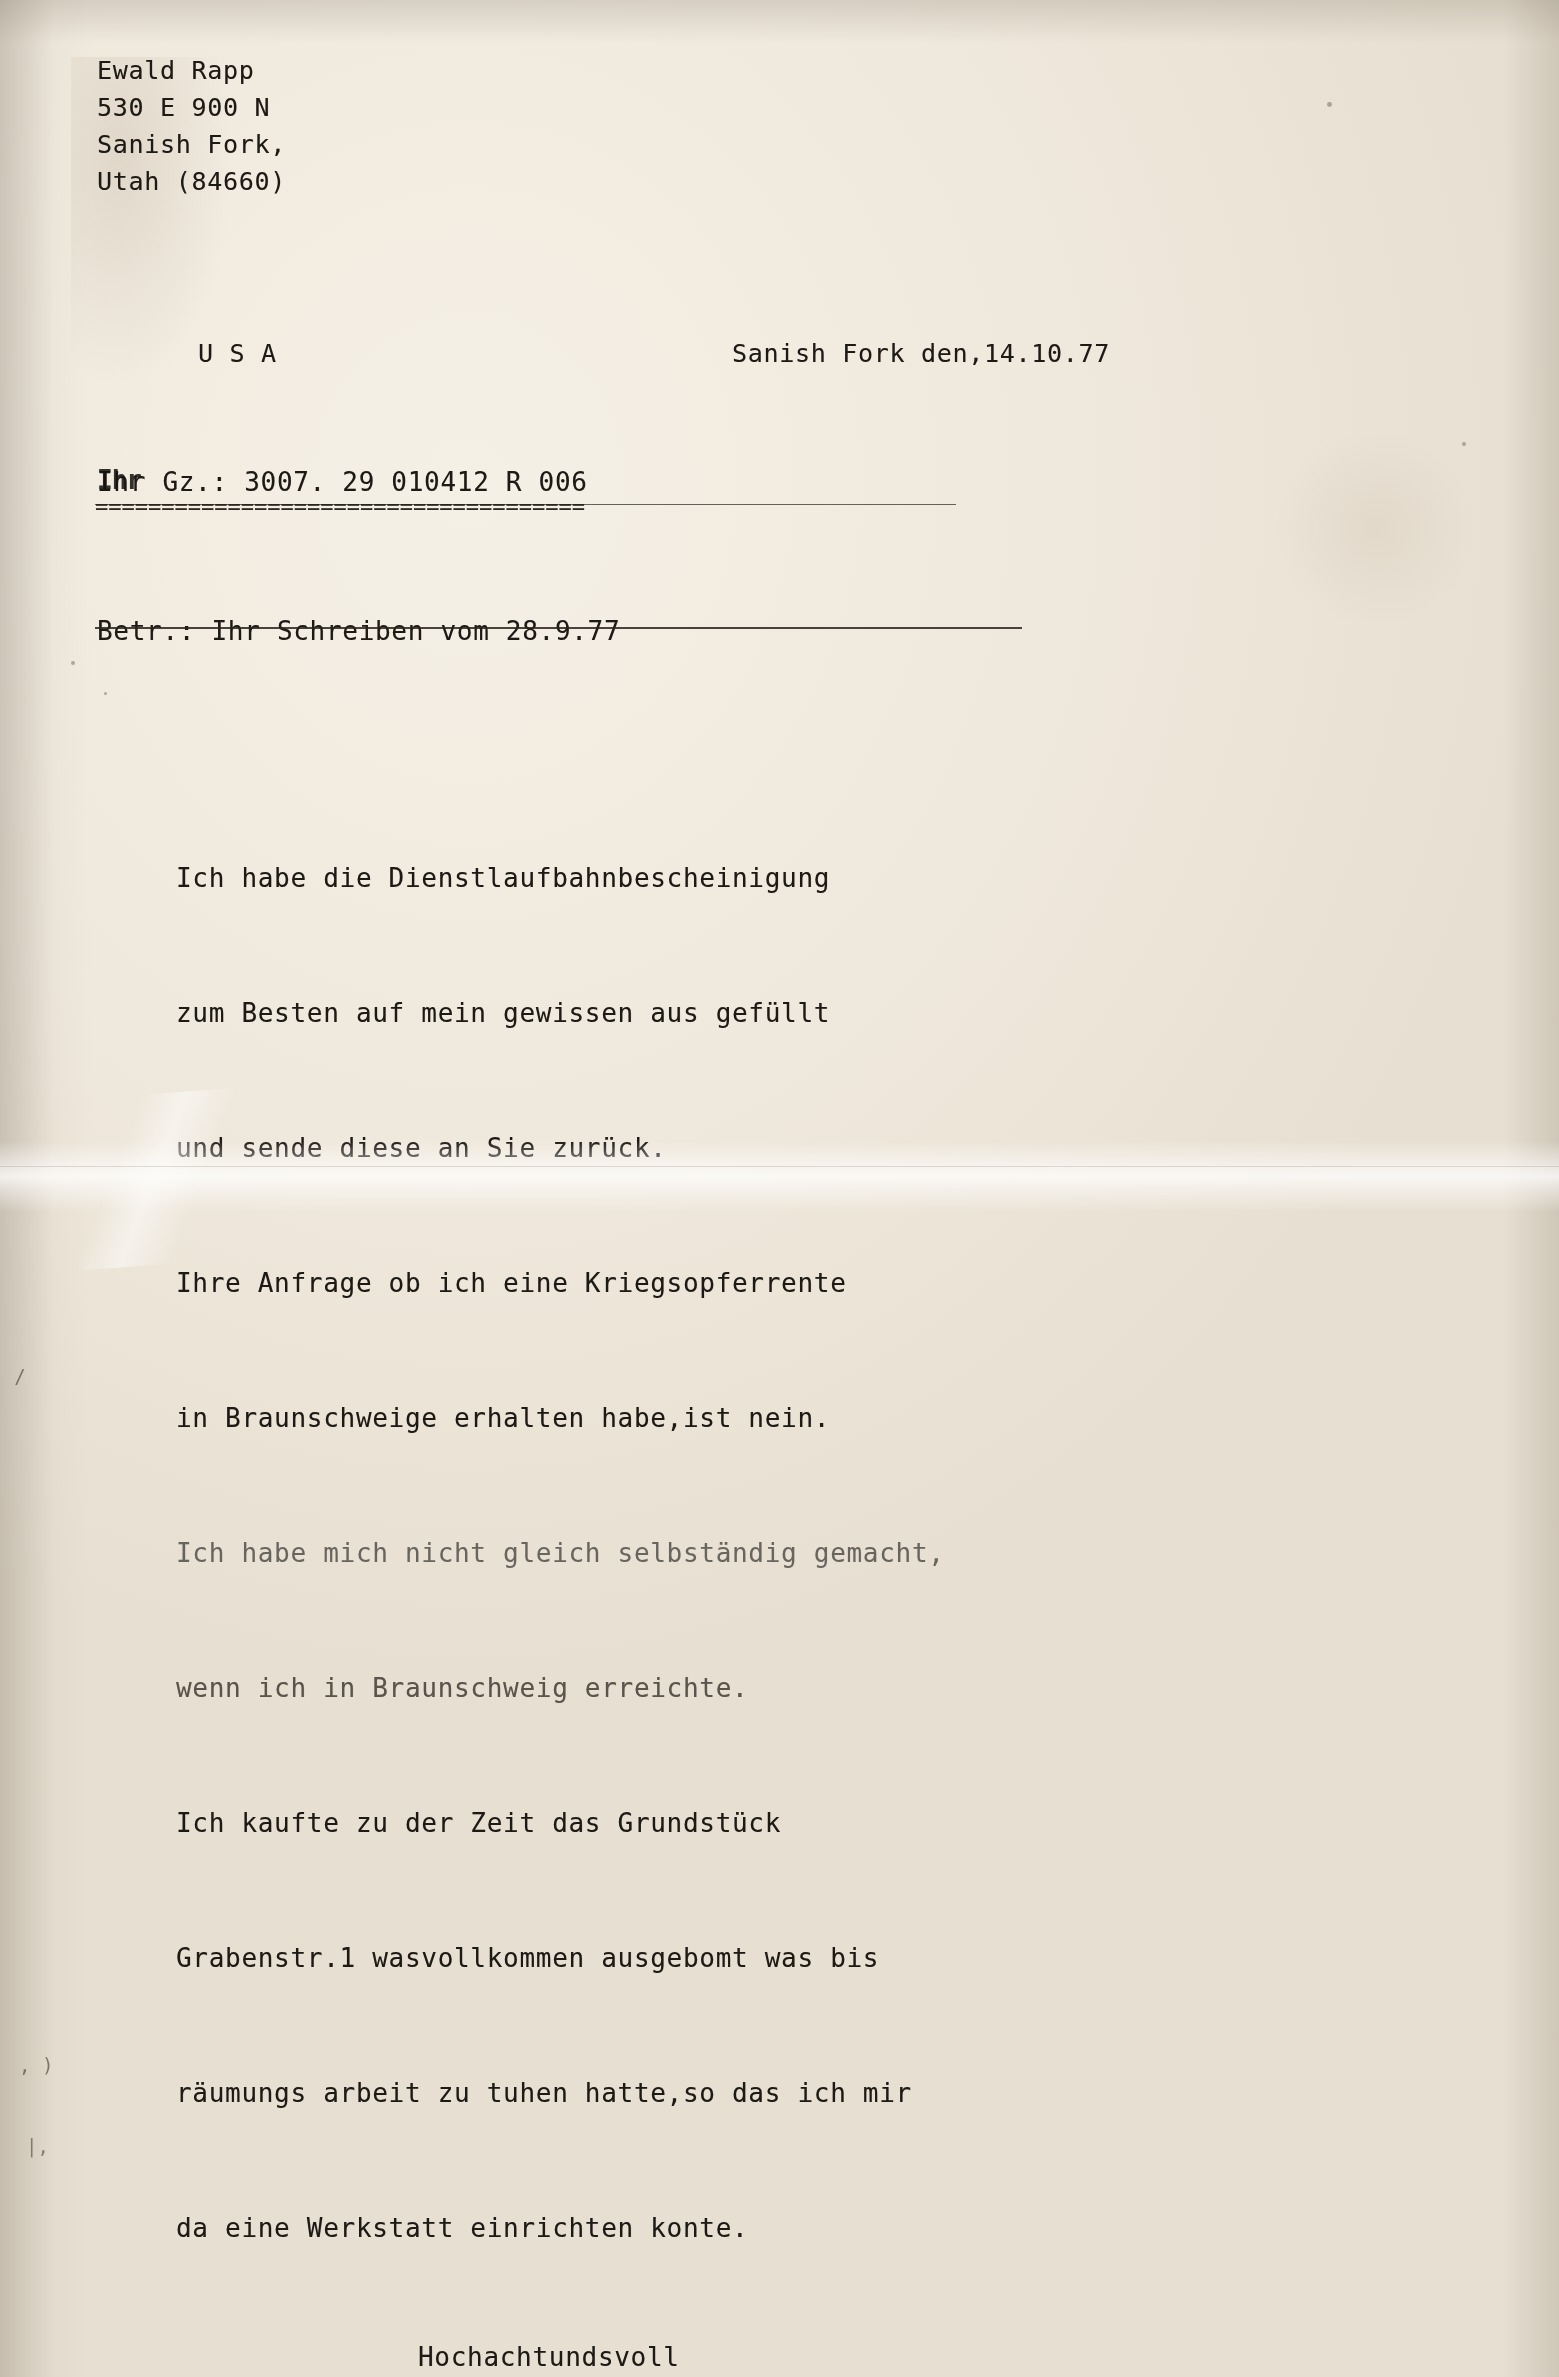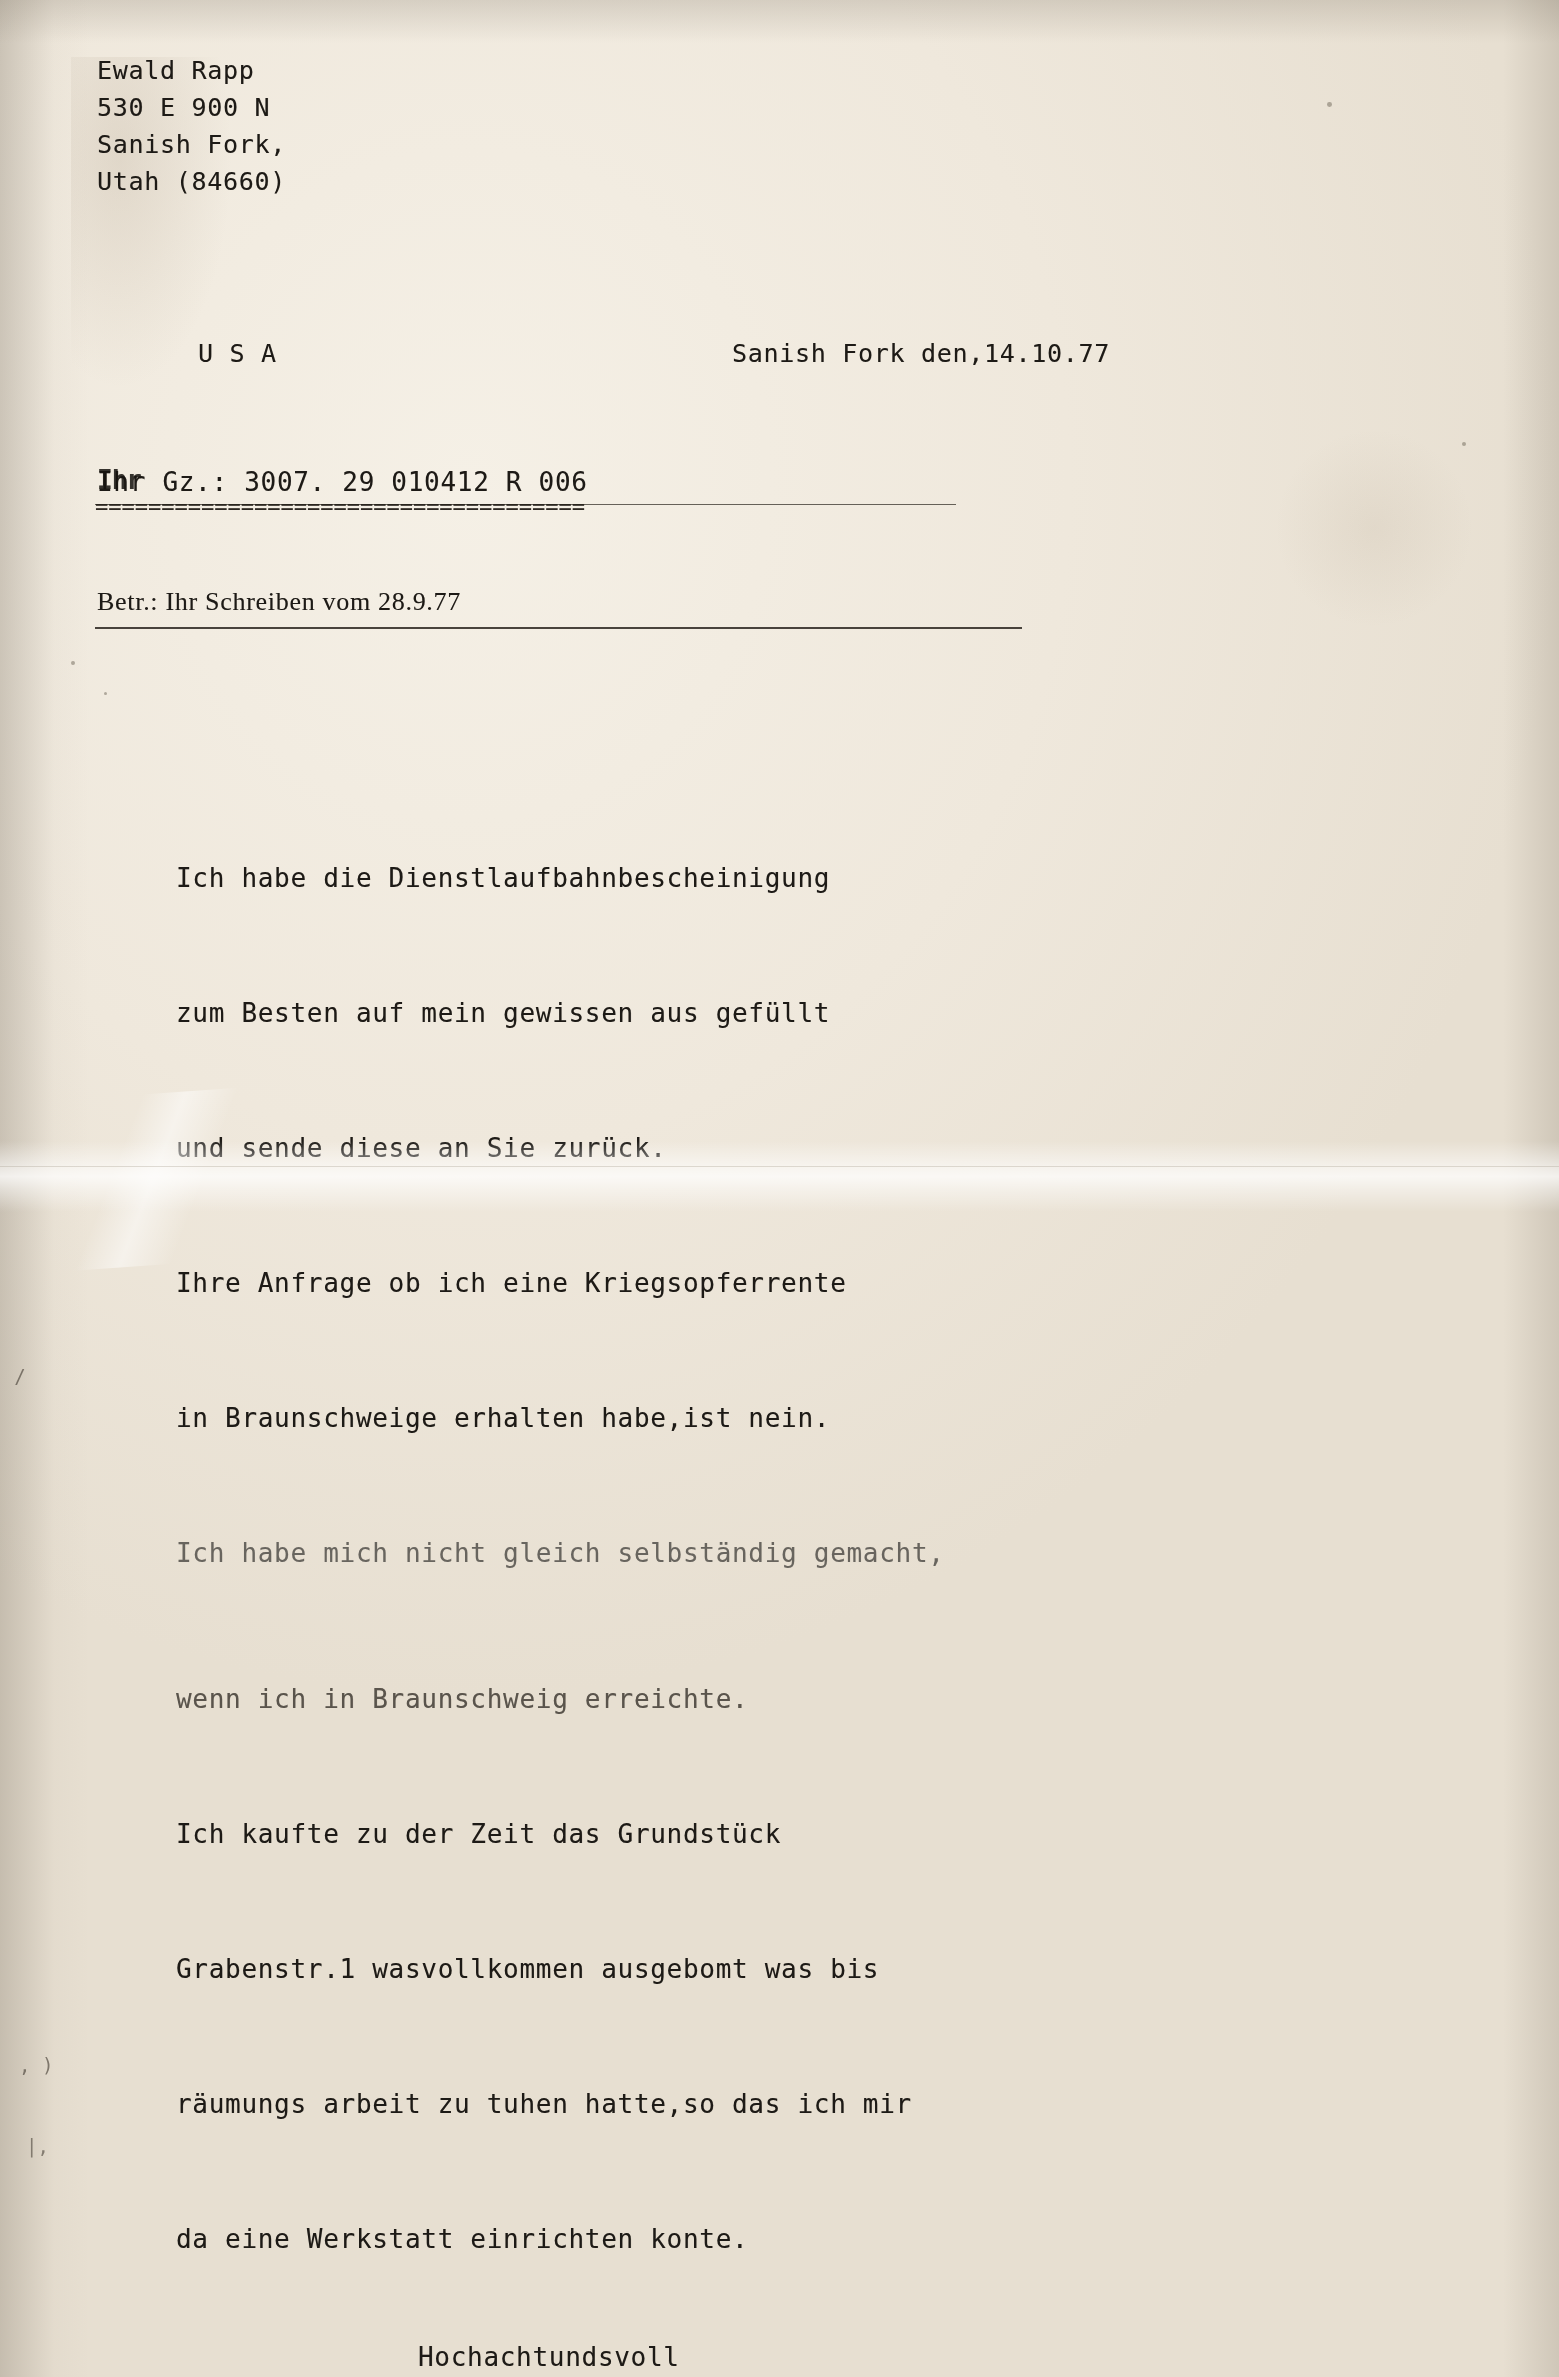--- a/index.html
+++ b/index.html
@@ -126,23 +126,22 @@
   .ref-overtype {
     left: 97px;
     top: 465px;
     font-size: 26px;
     color: #16130f;
     opacity: 0.85;
     font-weight: bold;
   }
   .betr-line {
     left: 97px;
-    top: 587px;
-    font-size: 26px;
-    font-family: Liberation Serif, serif;
+    top: 616px;
+    font-size: 26px;
   }
   .betr-underline {
     position: absolute;
     left: 95px;
     top: 627px;
     width: 927px;
     height: 1.9px;
     background: #2a251e;
     opacity: 0.85;
   }
@@ -166,21 +165,20 @@
     display: block;
   }
   
   .faded {
     color: #000000;
     opacity: 0.55;
   }
   .semi-faded {
     color: #37322b;
     opacity: 0.8;
-    margin-top: 11px;
   }
   .overstrike {
     color: #15120e;
     letter-spacing: -1px;
   }
   .closing {
     left: 418px;
     top: 2342px;
     font-size: 26px;
   }

